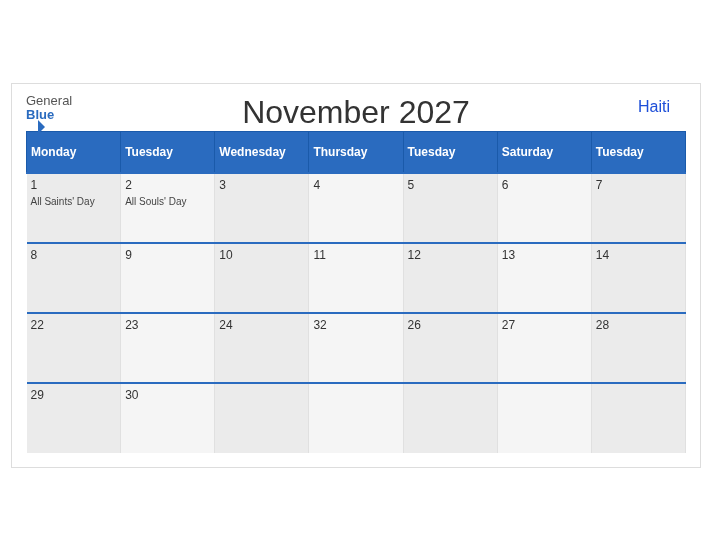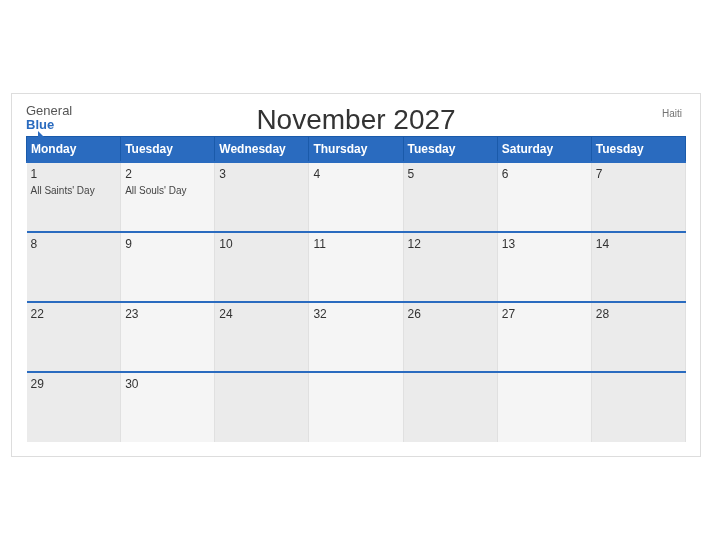--- a/index.html
+++ b/index.html
@@ -18,21 +18,21 @@
       border: 1px solid #ddd;
       padding: 10px 14px 14px 14px;
     }
     .calendar-header {
       display: flex;
       align-items: center;
       justify-content: center;
       position: relative;
     }
     .calendar-title {
-      font-size: 28px;
+      font-size: 32px;
       font-weight: normal;
       color: #333;
       text-align: center;
     }
     .logo-area {
       position: absolute;
       left: 0;
       top: 0;
       display: flex;
       flex-direction: column;
@@ -56,36 +56,36 @@
       width: 0;
       height: 0;
       border-left: 7px solid #2a6bbf;
       border-top: 7px solid transparent;
       border-bottom: 7px solid transparent;
       margin-left: 3px;
       margin-top: -2px;
     }
     .country-label {
       position: absolute;
-      right: 4px;
+      right: 16px;
       top: 4px;
-      font-size: 10px;
-      color: #737373;
+      font-size: 16px;
+      color: #1d4ed8;
     }
     .calendar-table {
       width: 100%;
       border-collapse: collapse;
       table-layout: fixed;
     }
     .calendar-table thead tr th {
       background: #2a6bbf;
       color: #fff;
       font-size: 12px;
       font-weight: bold;
-      padding: 5px 4px;
+      padding: 13px 4px;
       text-align: left;
       border: 1px solid #1a5aaa;
     }
     .calendar-table tbody tr {
       border-top: 2px solid #2a6bbf;
     }
     .calendar-table tbody tr td {
       vertical-align: top;
       padding: 4px 4px 2px 4px;
       height: 70px;

